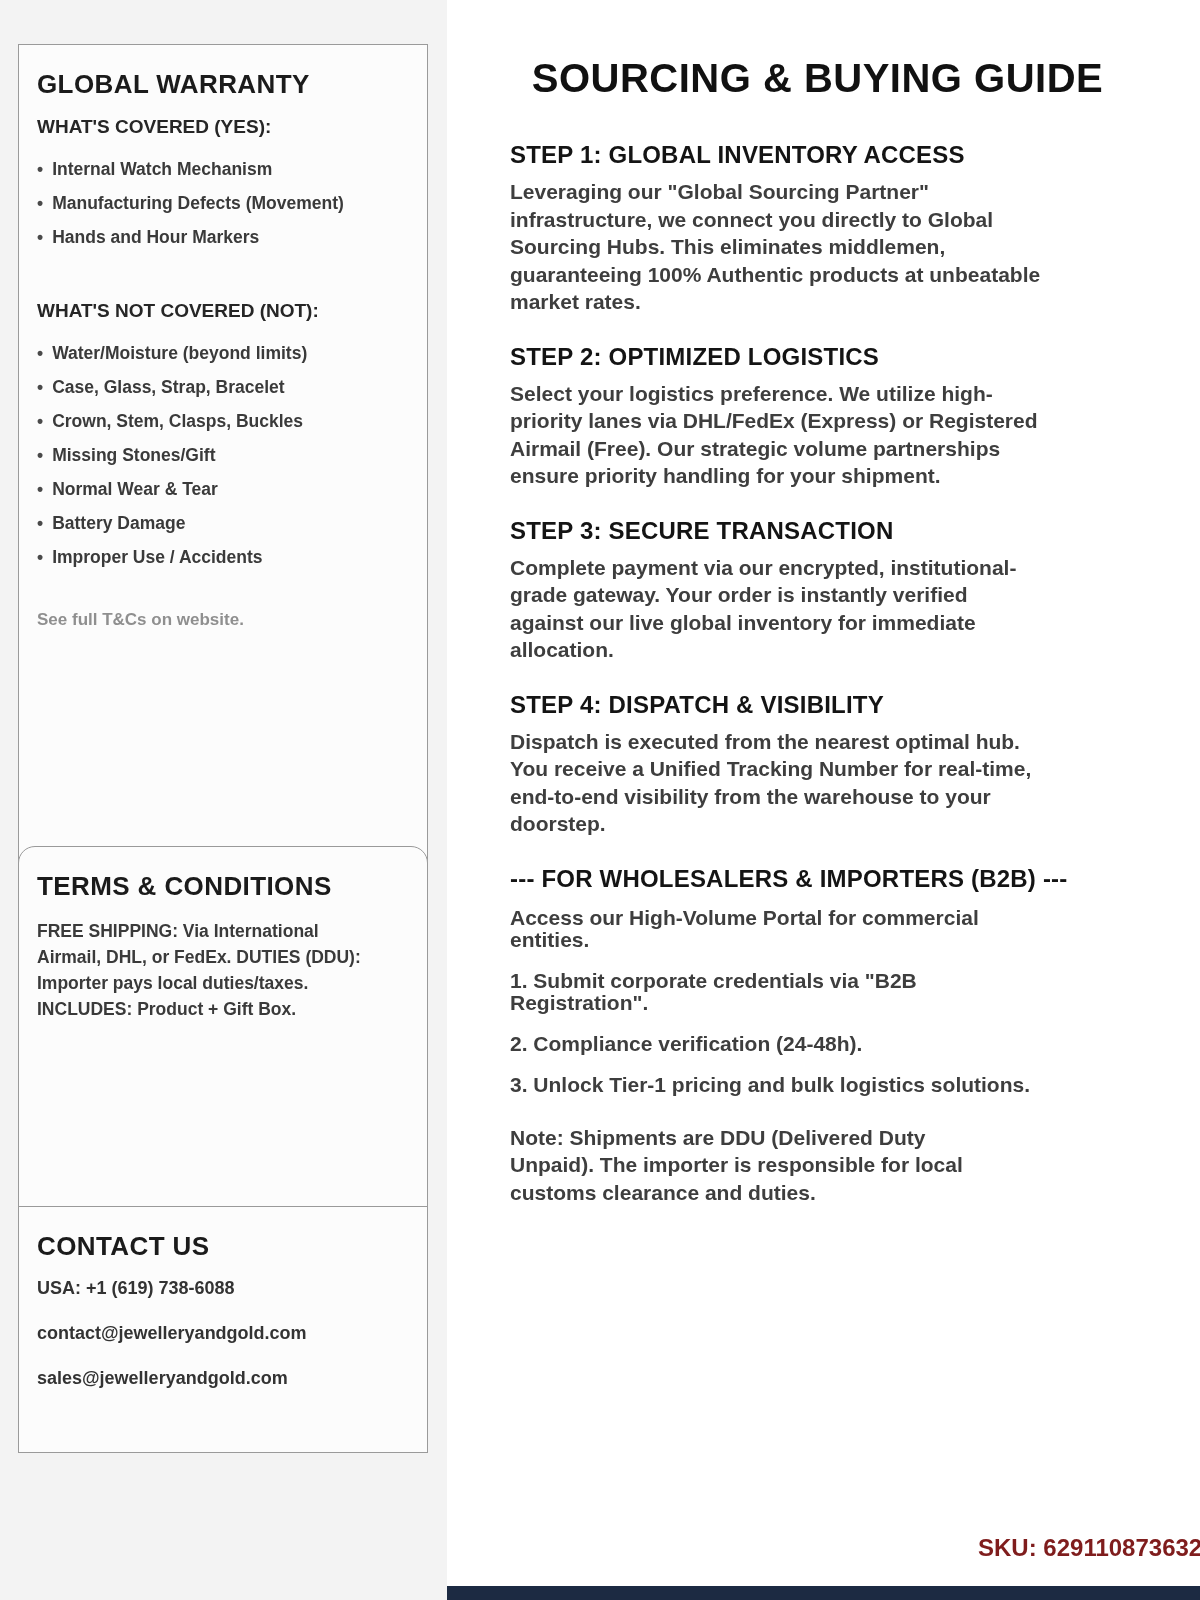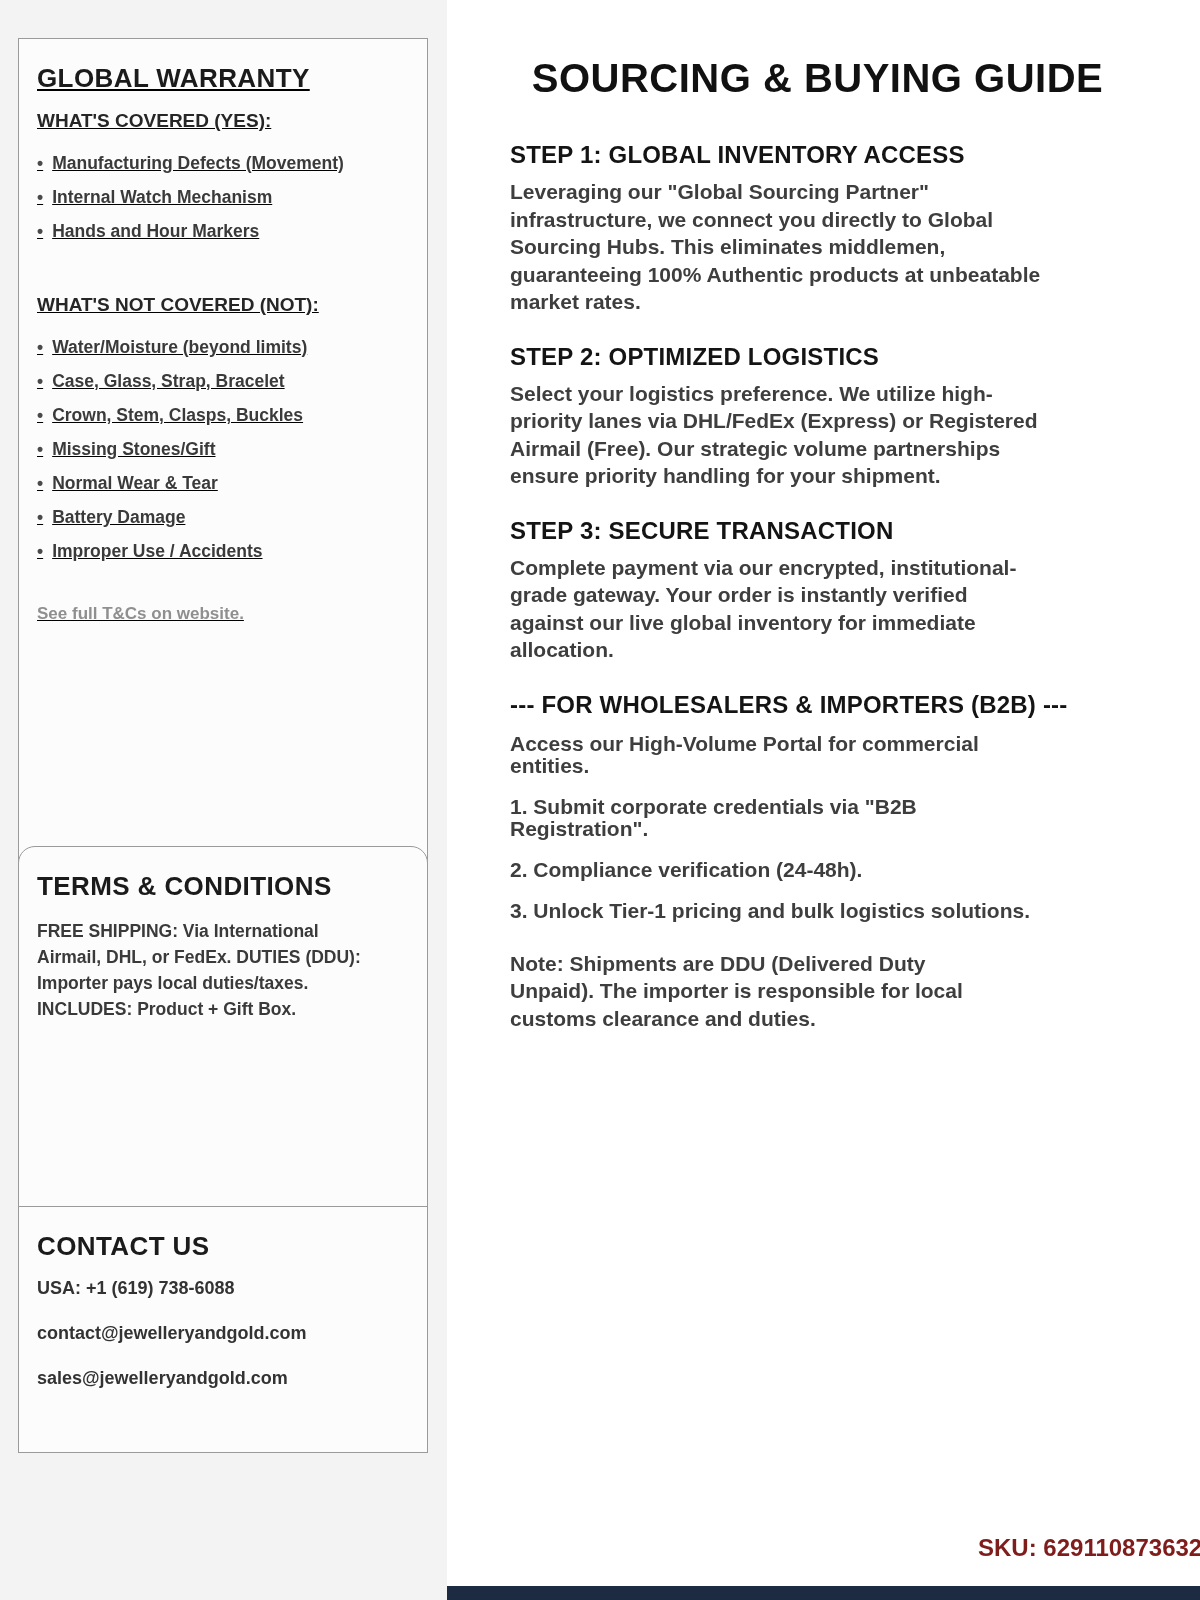--- a/index.html
+++ b/index.html
@@ -17,21 +17,21 @@
     width: 447px; height: 1600px;
     background: #f3f3f3;
   }
 
   .panel {
     position: absolute; left: 18px; width: 410px;
     background: #fcfcfc;
     border: 1px solid #9a9a9a;
     padding: 24px 18px;
   }
-  .panel-warranty { top: 38px;  height: 884px; text-decoration: underline; }
+  .panel-warranty { top: 44px;  height: 884px; }
   .panel-terms    { top: 846px; height: 392px; border-radius: 17px; }
   .panel-contact  { top: 1206px; height: 247px; }
 
   .panel h2 {
     margin: 0 0 16px 0;
     font-size: 26px; font-weight: 800;
     color: #1b1b1b; letter-spacing: 0.4px;
   }
   .panel .sub {
     margin: 0 0 14px 0;
@@ -107,22 +107,22 @@
 </style>
 </head>
 <body>
 
 <div class="sidebar">
 
   <div class="panel panel-warranty">
     <h2>GLOBAL WARRANTY</h2>
     <p class="sub">WHAT'S COVERED (YES):</p>
     <ul class="bullets">
+      <li>Internal Watch Mechanism</li>
       <li>Manufacturing Defects (Movement)</li>
-      <li>Internal Watch Mechanism</li>
       <li>Hands and Hour Markers</li>
     </ul>
     <p class="sub second">WHAT'S NOT COVERED (NOT):</p>
     <ul class="bullets">
       <li>Water/Moisture (beyond limits)</li>
       <li>Case, Glass, Strap, Bracelet</li>
       <li>Crown, Stem, Clasps, Buckles</li>
       <li>Missing Stones/Gift</li>
       <li>Normal Wear &amp; Tear</li>
       <li>Battery Damage</li>
@@ -156,20 +156,24 @@
   <div class="step">
     <h3>STEP 2: OPTIMIZED LOGISTICS</h3>
     <p>Select your logistics preference. We utilize high-priority lanes via DHL/FedEx (Express) or Registered Airmail (Free). Our strategic volume partnerships ensure priority handling for your shipment.</p>
   </div>
 
   <div class="step">
     <h3>STEP 3: SECURE TRANSACTION</h3>
     <p>Complete payment via our encrypted, institutional-grade gateway. Your order is instantly verified against our live global inventory for immediate allocation.</p>
   </div>
 
+  <div class="step">
+    <h3>STEP 4: DISPATCH &amp; VISIBILITY</h3>
+    <p>Dispatch is executed from the nearest optimal hub. You receive a Unified Tracking Number for real-time, end-to-end visibility from the warehouse to your doorstep.</p>
+  </div>
 
   <div class="b2b">
     <h3 class="b2b-heading">--- FOR WHOLESALERS &amp; IMPORTERS (B2B) ---</h3>
     <p class="b2b-intro">Access our High-Volume Portal for commercial entities.</p>
     <p class="b2b-item">1. Submit corporate credentials via "B2B Registration".</p>
     <p class="b2b-item">2. Compliance verification (24-48h).</p>
     <p class="b2b-item">3. Unlock Tier-1 pricing and bulk logistics solutions.</p>
     <p class="b2b-note">Note: Shipments are DDU (Delivered Duty Unpaid). The importer is responsible for local customs clearance and duties.</p>
   </div>
 </div>

